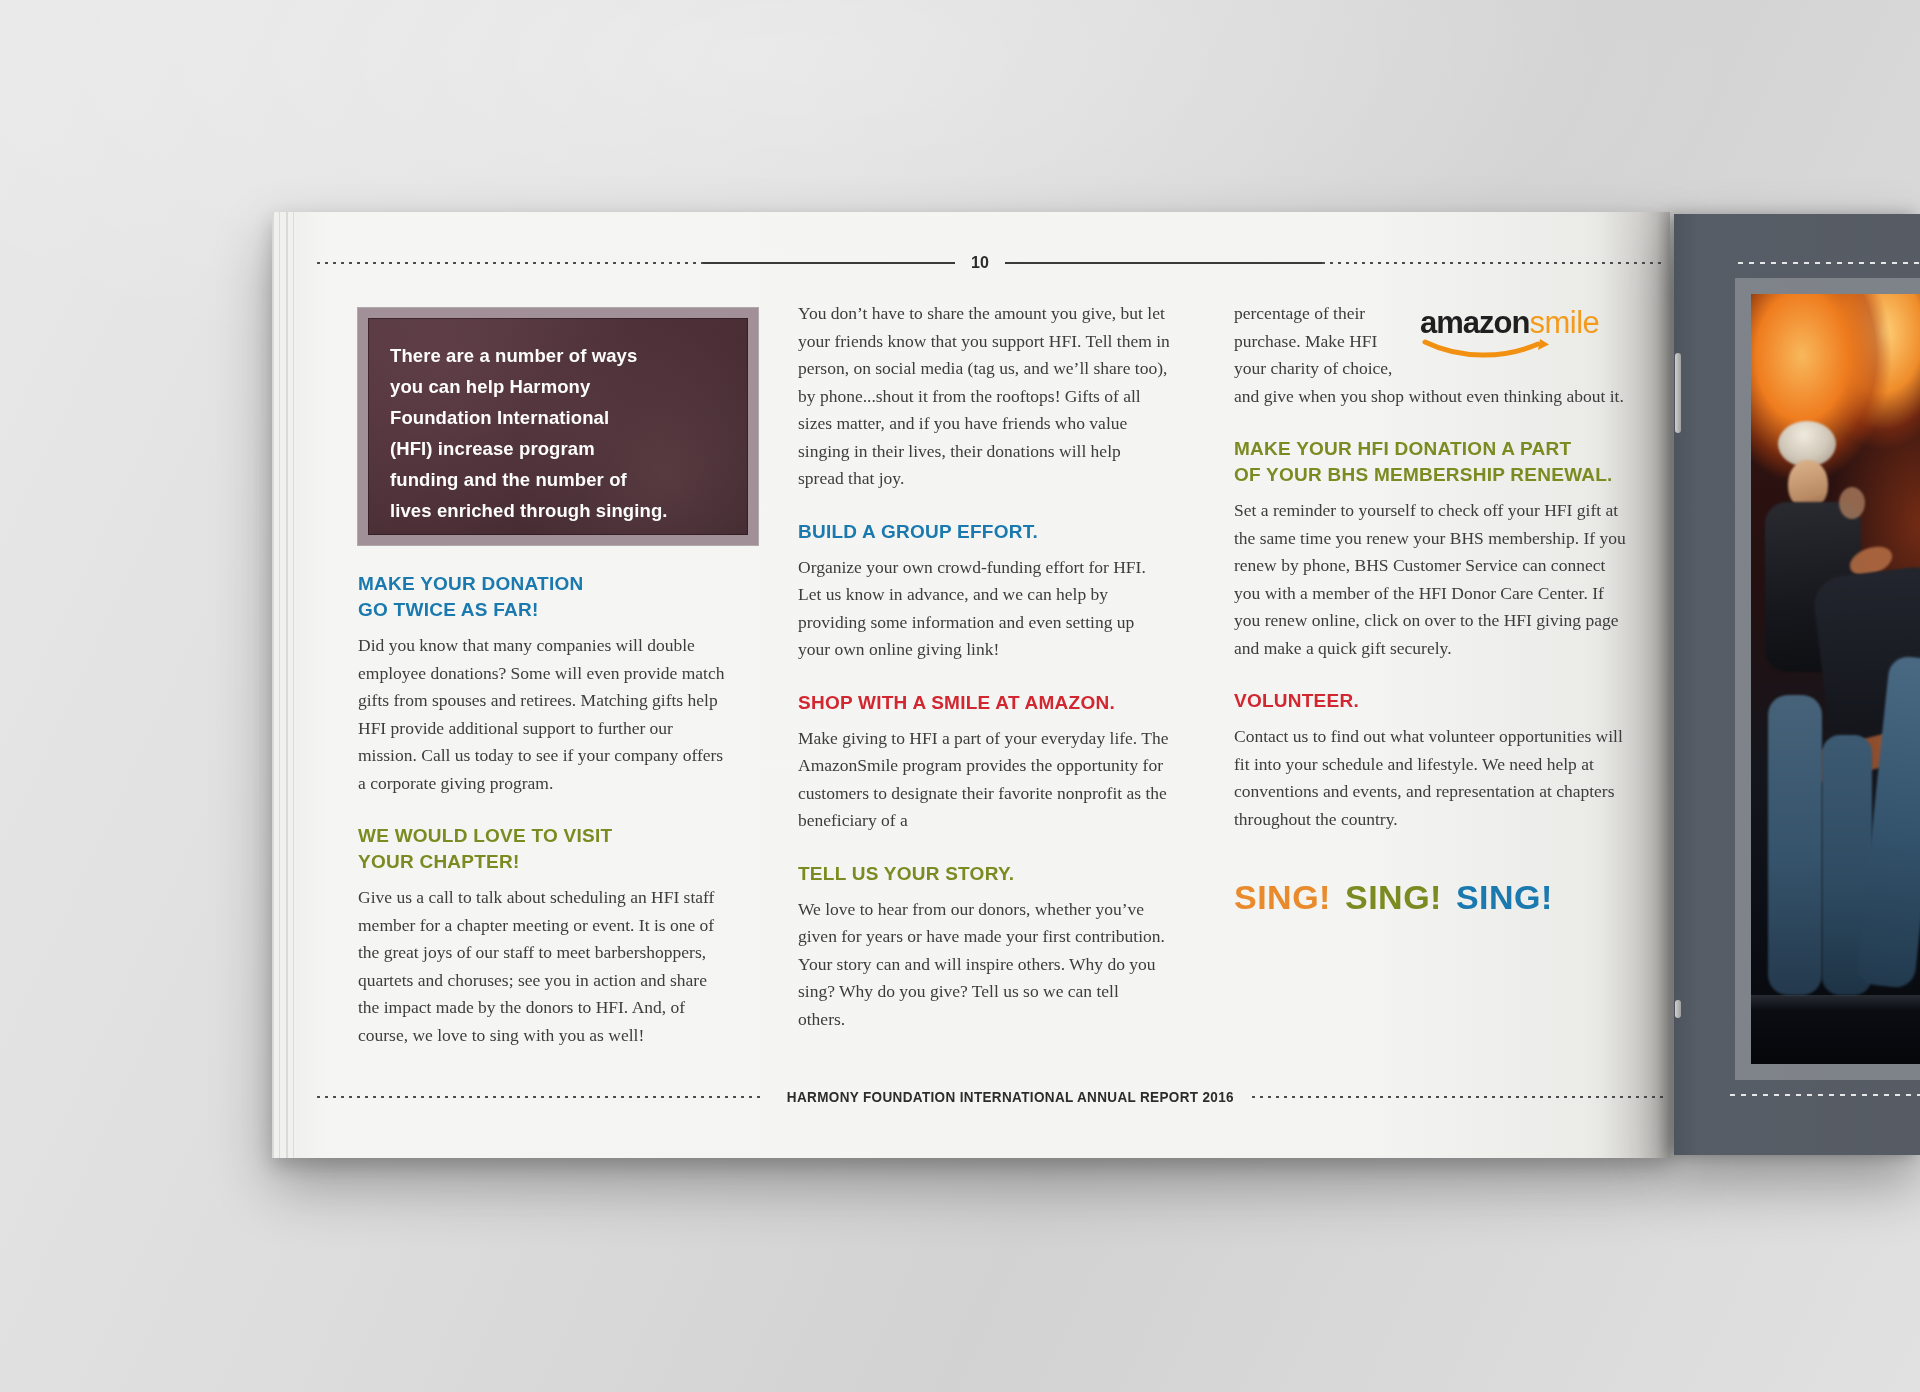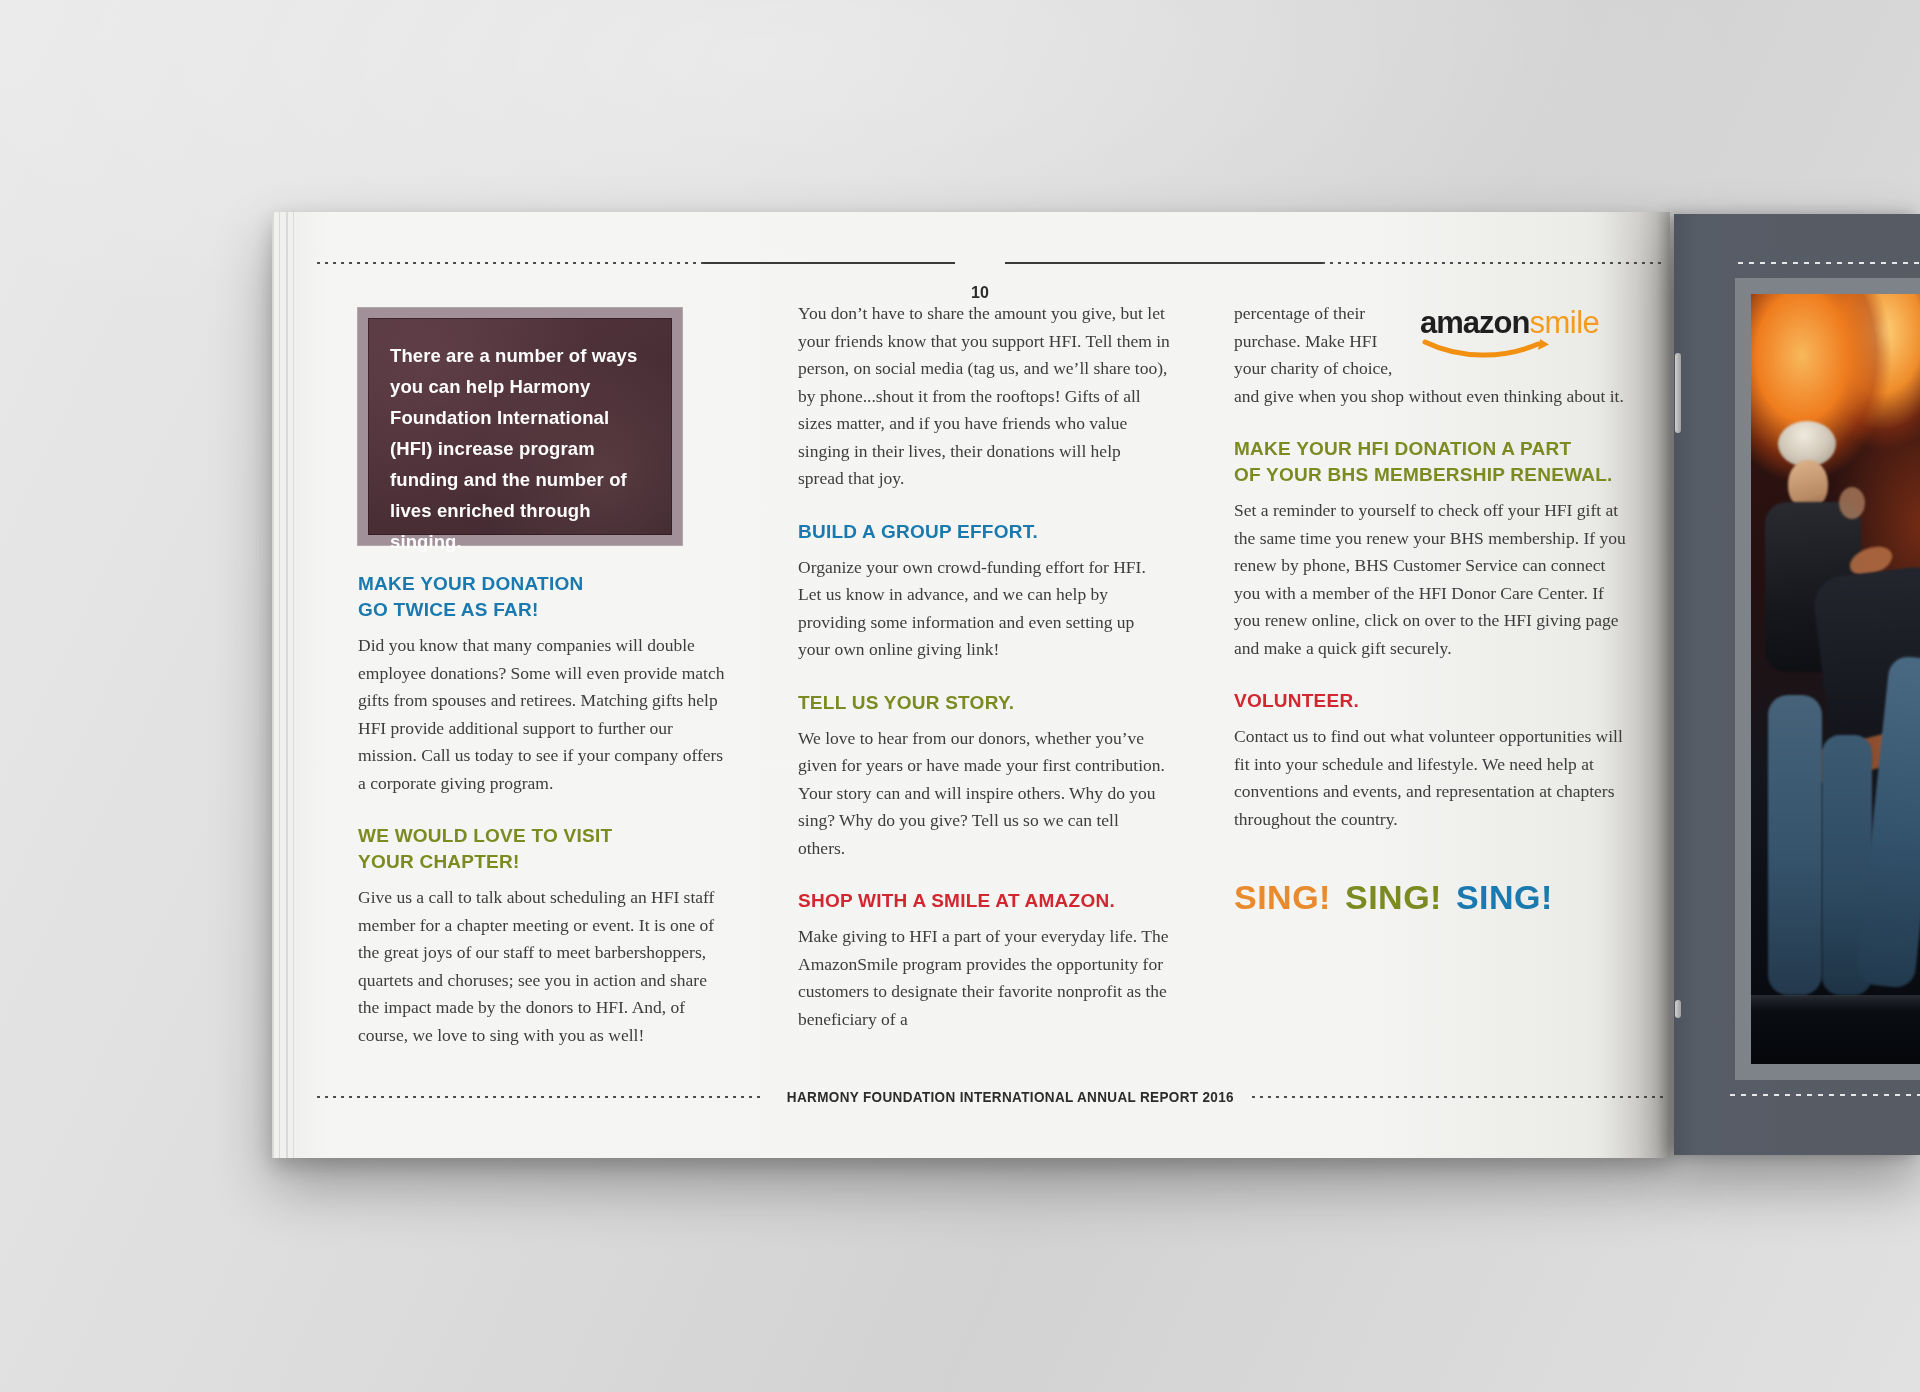--- a/index.html
+++ b/index.html
@@ -27,21 +27,21 @@
     opacity:.85;
   }
   .spine-shade{
     position:absolute;right:0;top:0;bottom:0;width:70px;
     background:linear-gradient(to right,rgba(0,0,0,0) 0,rgba(0,0,0,.05) 55%,rgba(0,0,0,.16) 100%);
   }
 
   
   .dots{position:absolute;height:2px;background:repeating-linear-gradient(90deg,#4c4c4c 0 3px,transparent 3px 8px);}
   .solid{position:absolute;height:2px;background:#3a3a3a;}
-  .page-num{position:absolute;font:700 16px/16px "Liberation Sans",sans-serif;color:#2c2c2c;text-align:center;margin-top:30px;}
+  .page-num{position:absolute;font:700 16px/16px "Liberation Sans",sans-serif;color:#2c2c2c;text-align:center;}
   .footer-label{
     position:absolute;text-align:center;color:#2c2c2c;
     font:700 15px/16px "Liberation Sans",sans-serif;letter-spacing:.4px;white-space:nowrap;
   }
   .footer-label span{display:inline-block;transform:scaleX(.9);transform-origin:center;}
 
   
   .col{position:absolute;}
   .col1{left:86px;top:96px;width:368px;}
   .col2{left:526px;top:88px;width:372px;}
@@ -52,21 +52,21 @@
     letter-spacing:.25px;margin:26px 0 9px;white-space:pre-line;
   }
   .sec:first-child .h{margin-top:0;}
   .b{
     font:400 17.5px/27.5px "Liberation Serif",serif;
     color:#3e3d3d;margin:0;
   }
 
   
   .intro-box{
-    width:324px;height:237px;box-sizing:border-box;
+    width:400px;height:237px;box-sizing:border-box;
     border:10px solid #a29099;
     background:
       radial-gradient(circle at 78% 72%, rgba(190,150,140,.14), transparent 45%),
       radial-gradient(circle at 20% 20%, rgba(120,80,90,.35), transparent 55%),
       linear-gradient(150deg,#553740 0%,#4a2e36 55%,#402830 100%);
     box-shadow:inset 0 0 0 1px rgba(40,20,28,.55), 0 0 0 1px rgba(130,118,124,.6);
     padding:22px 8px 0 22px;
   }
   .intro-text{
     color:#fdfdfd;font:700 18.5px/31px "Liberation Sans",sans-serif;
@@ -165,26 +165,26 @@
 
     <div class="col col2">
       <div class="sec">
         <p class="b">You don’t have to share the amount you give, but let your friends know that you support HFI. Tell them in person, on social media (tag us, and we’ll share too), by phone...shout it from the rooftops! Gifts of all sizes matter, and if you have friends who value singing in their lives, their donations will help spread that joy.</p>
       </div>
       <div class="sec">
         <h3 class="h" style="color: rgb(26, 121, 174);">BUILD A GROUP EFFORT.</h3>
         <p class="b">Organize your own crowd-funding effort for HFI. Let us know in advance, and we can help by providing some information and even setting up your own online giving link!</p>
       </div>
       <div class="sec">
+        <h3 class="h" style="color: rgb(210, 39, 48);">SHOP WITH A SMILE AT AMAZON.</h3>
+        <p class="b">Make giving to HFI a part of your everyday life. The AmazonSmile program provides the opportunity for customers to designate their favorite nonprofit as the beneficiary of a</p>
+      </div>
+      <div class="sec">
         <h3 class="h" style="color: rgb(124, 139, 33);">TELL US YOUR STORY.</h3>
         <p class="b">We love to hear from our donors, whether you’ve given for years or have made your first contribution. Your story can and will inspire others. Why do you sing? Why do you give? Tell us so we can tell others.</p>
-      </div>
-      <div class="sec">
-        <h3 class="h" style="color: rgb(210, 39, 48);">SHOP WITH A SMILE AT AMAZON.</h3>
-        <p class="b">Make giving to HFI a part of your everyday life. The AmazonSmile program provides the opportunity for customers to designate their favorite nonprofit as the beneficiary of a</p>
       </div>
     </div>
 
     <div class="col col3">
       <div class="sec">
         <div class="amazon-logo">
           <span class="word">amazon</span><span class="word smile">smile</span>
           <svg width="128" height="22" viewBox="0 0 128 22">
             <path d="M3 3 C 38 20, 82 20, 116 5" fill="none" stroke="#f29111" stroke-width="5" stroke-linecap="round"></path>
             <polygon points="118,0 127,5.5 116,11" fill="#f29111"></polygon>

